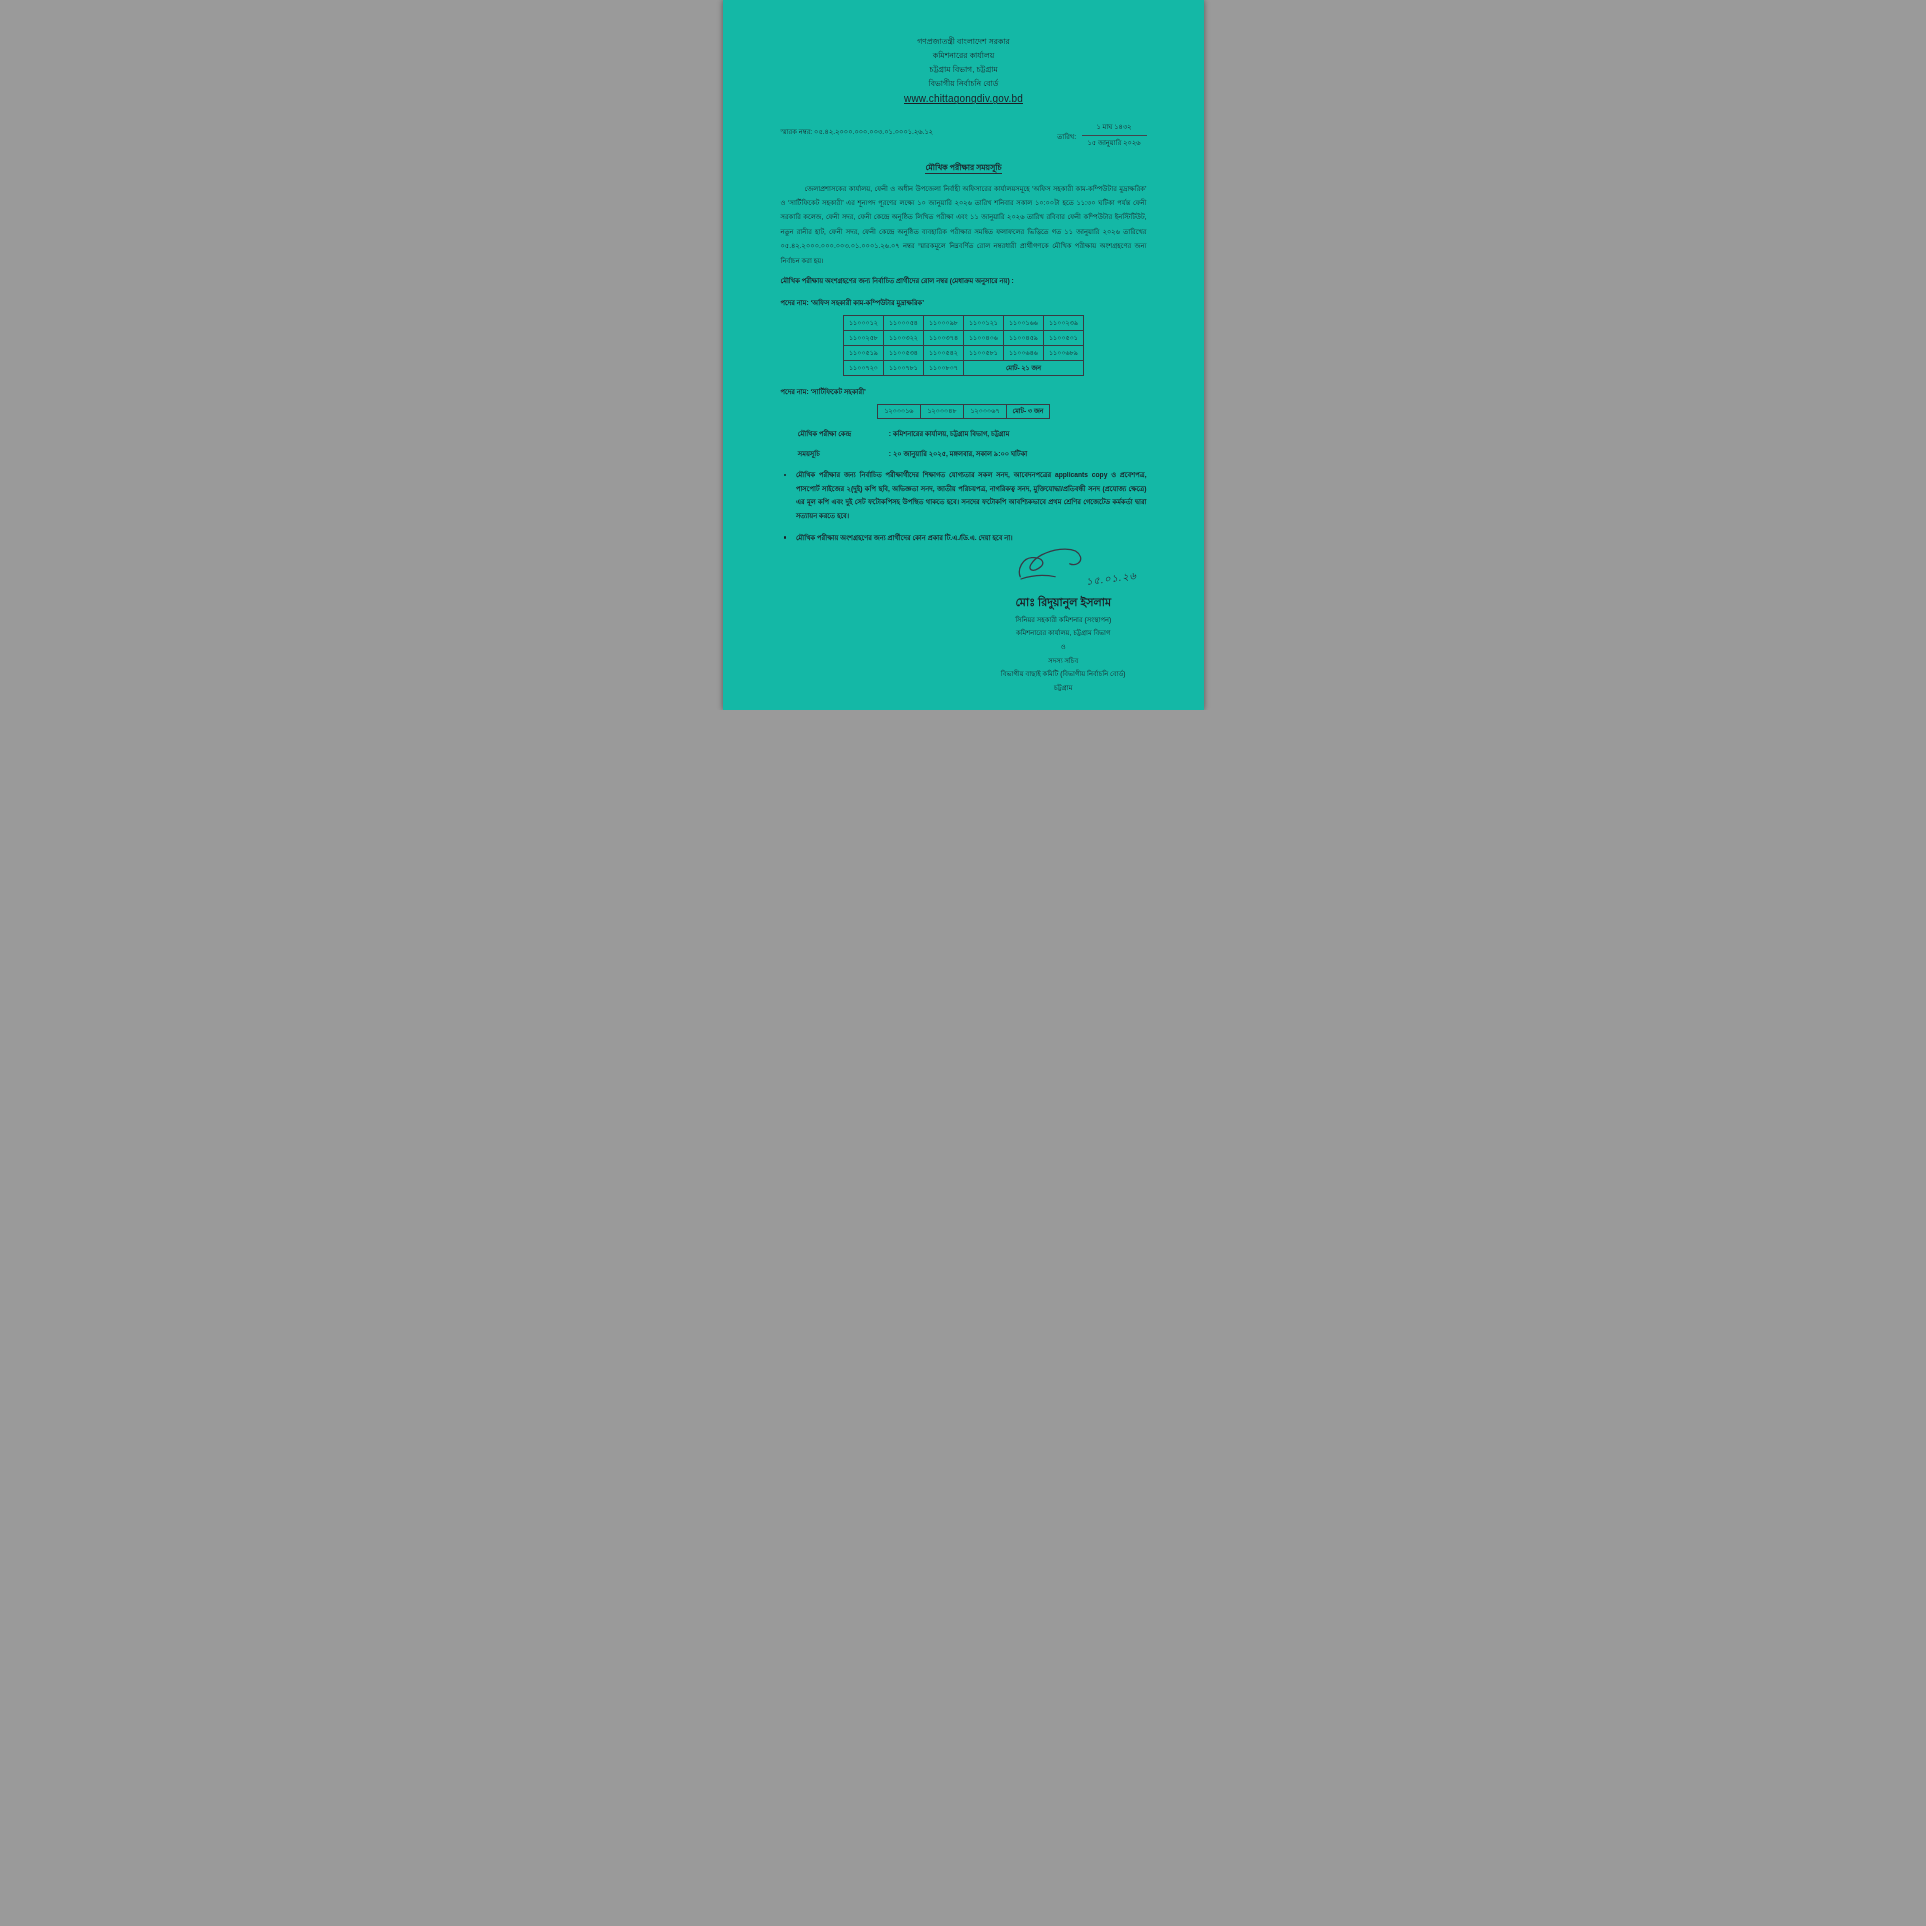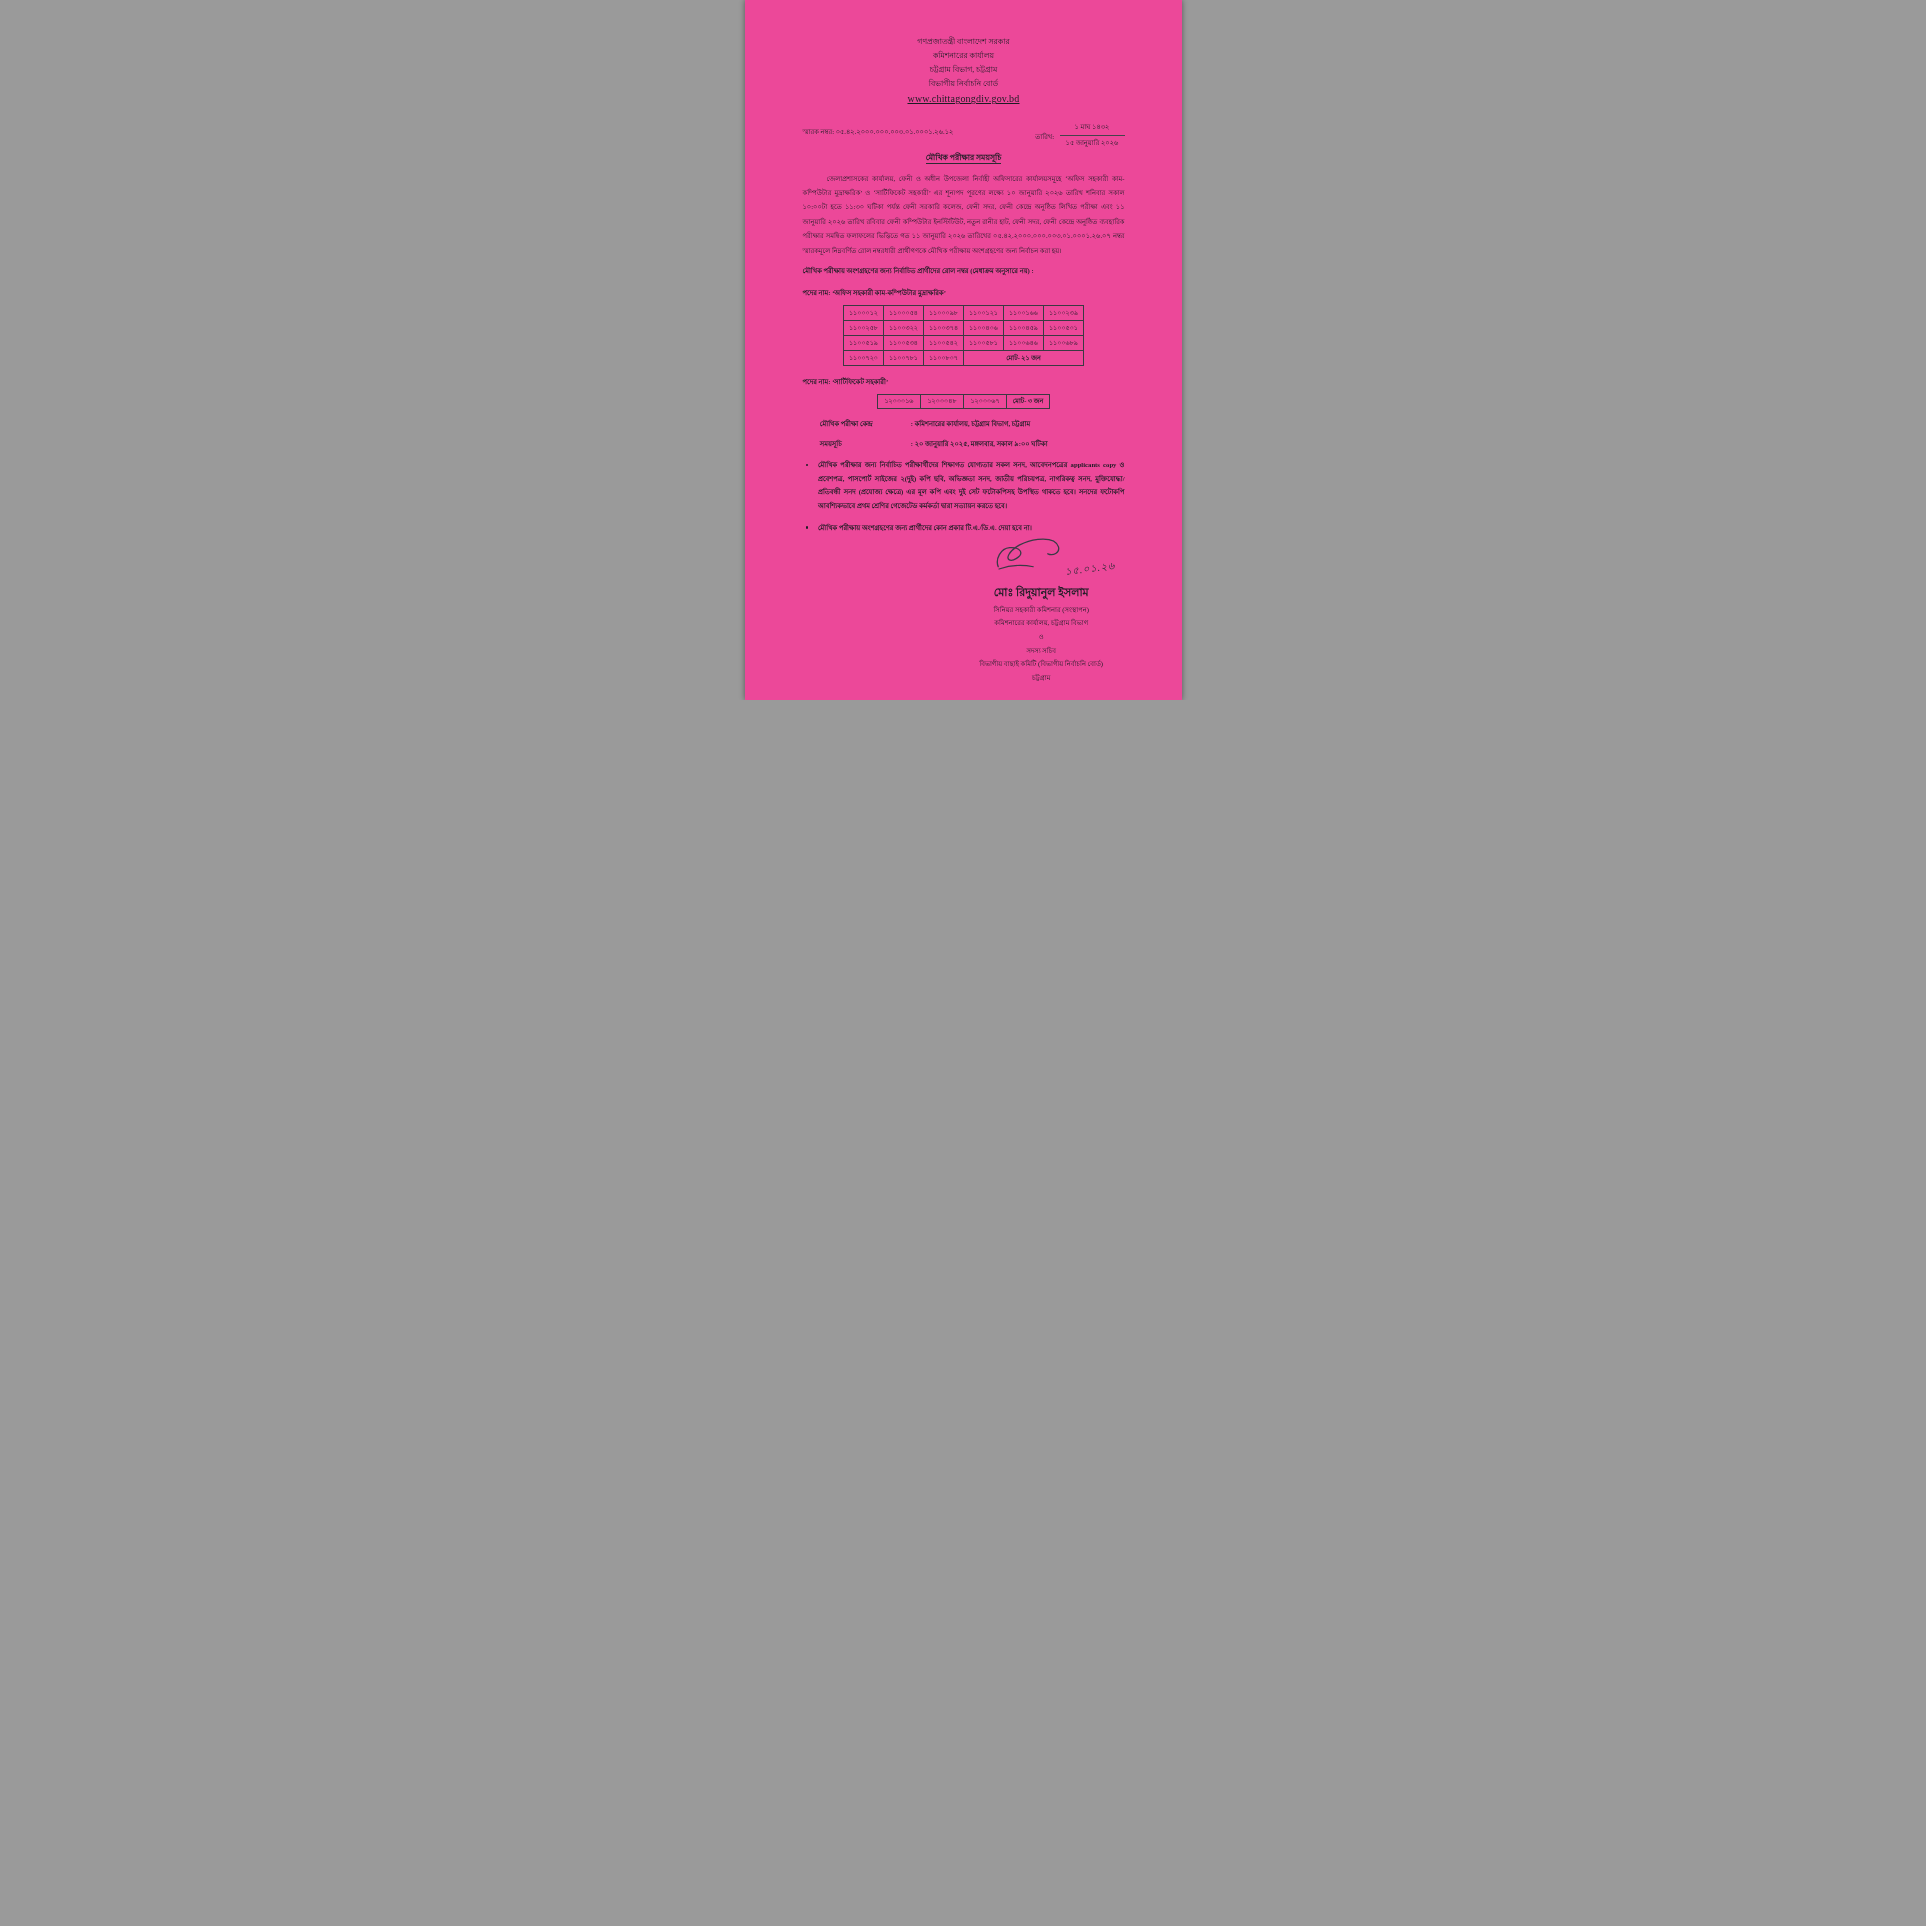--- a/index.html
+++ b/index.html
@@ -1,37 +1,37 @@
 <!DOCTYPE html>
 <html lang="bn" style="font-size:6.2px"><head>
 <meta charset="utf-8">
 <style>
   * { margin:0; padding:0; box-sizing:border-box; }
   html,body { background:#9a9a9a; }
   body { display:flex; justify-content:center; }
   .page {
-    width:437px; min-height:601px; background:#ec4899; color:#1c1c24;
-    font-family:Liberation Serif, serif;
+    width:481px; min-height:601px; background:#14b8a6; color:#1c1c24;
+    font-family:Liberation Sans, sans-serif;
     padding:35px 57px 15.4px 58px; position:relative;
     box-shadow:0 0 5.4px rgba(0,0,0,.45);
   }
   
   .letterhead { text-align:center; line-height:1.8; font-size:7.7px; }
   .letterhead .l { display:block; }
   .letterhead .site { text-decoration:underline; font-size:10px; letter-spacing:0.2px; }
   
   .meta-row { display:flex; justify-content:space-between; align-items:flex-start; margin-top:13px; font-size:6.7px; }
   .memo-no { padding-top:4.6px; }
   .date-wrap { display:flex; align-items:center; gap:5.4px; }
   .date-label { padding-top:4.6px; }
   .date-frac { text-align:center; min-width:65px; }
   .date-frac .top { display:block; padding:0 3.9px 1.2px; }
   .date-frac .bottom { display:block; border-top:0.6px solid #44444c; padding:1.2px 3.9px 0; }
   
-  .doc-title { text-align:center; margin-top:2px; }
+  .doc-title { text-align:center; margin-top:12px; }
   .doc-title span { font-weight:bold; font-size:7.7px; border-bottom:0.8px solid #2b2b33; padding-bottom:1.2px; }
   
   .body-par { margin-top:7.7px; font-size:6.7px; line-height:2.15; text-align:justify; text-indent:24px; }
   .note-line { margin-top:7px; font-weight:bold; font-size:6.7px; }
   .post-line { margin-top:10px; font-weight:bold; font-size:6.7px; }
   .post-line .pname { font-weight:bold; }
   
   table.rolls { border-collapse:collapse; margin:6.2px auto 0; }
   table.rolls td {
     border:0.6px solid #3a3a42; text-align:center; vertical-align:middle;

